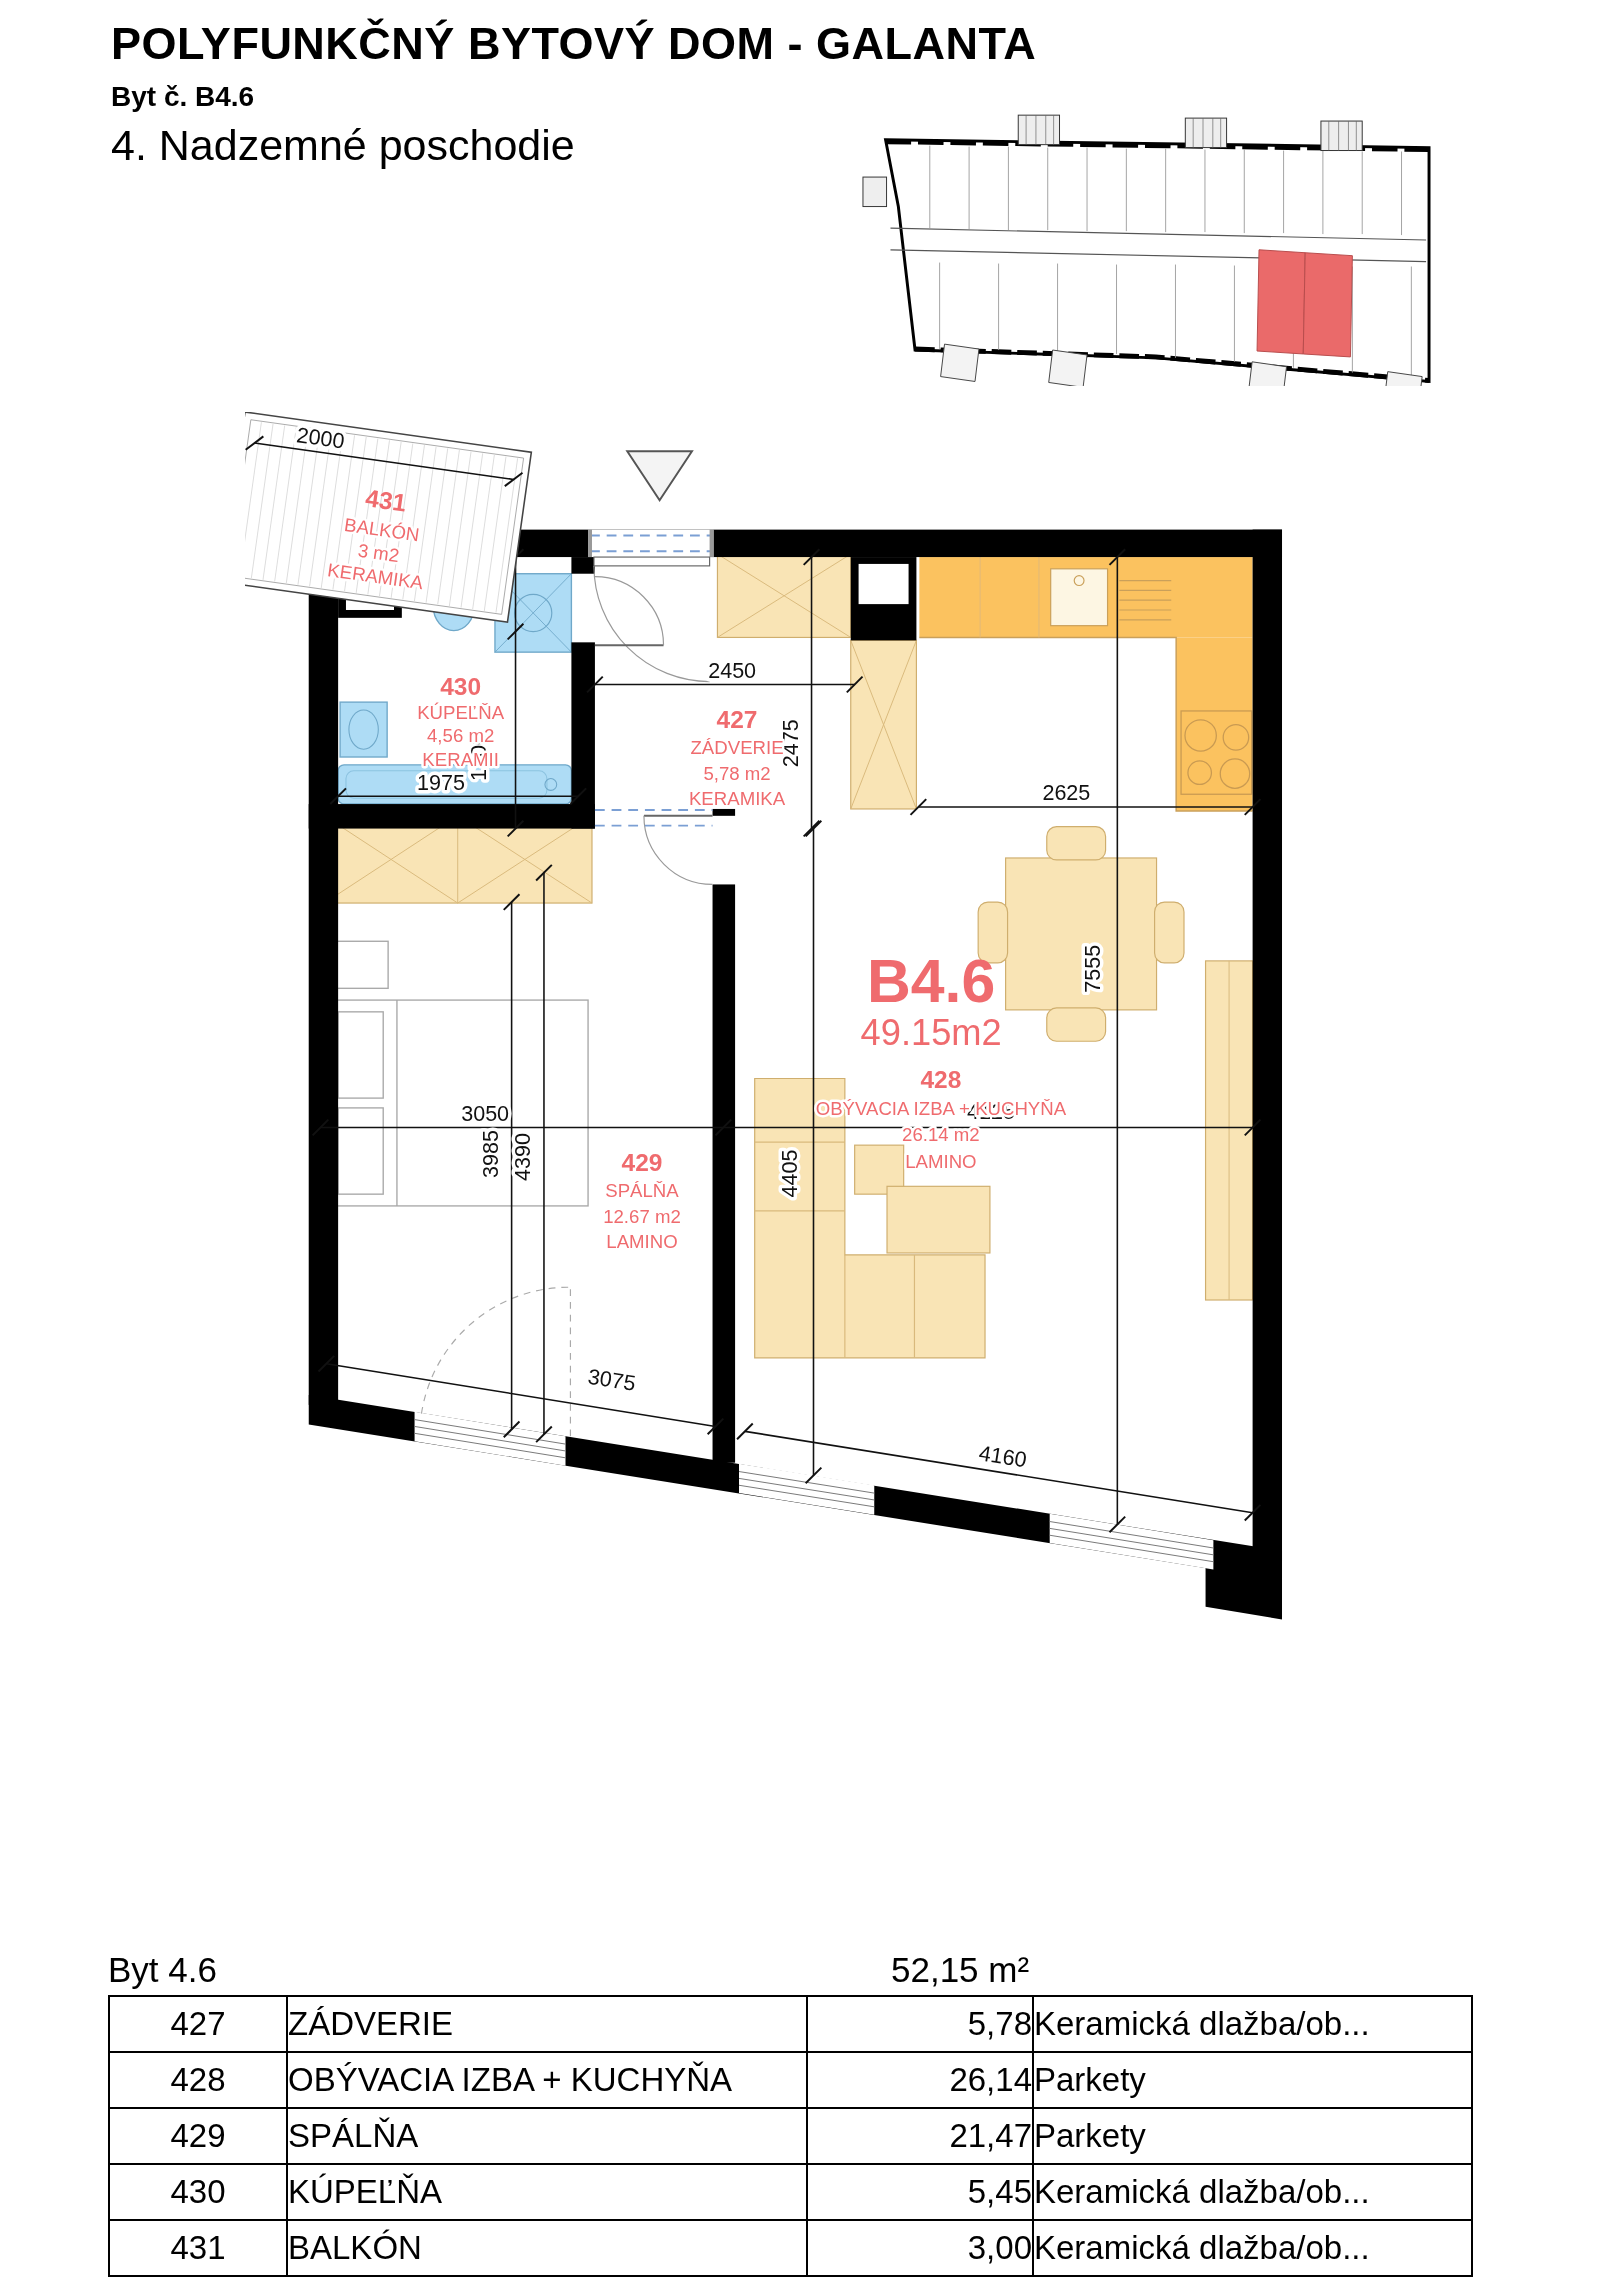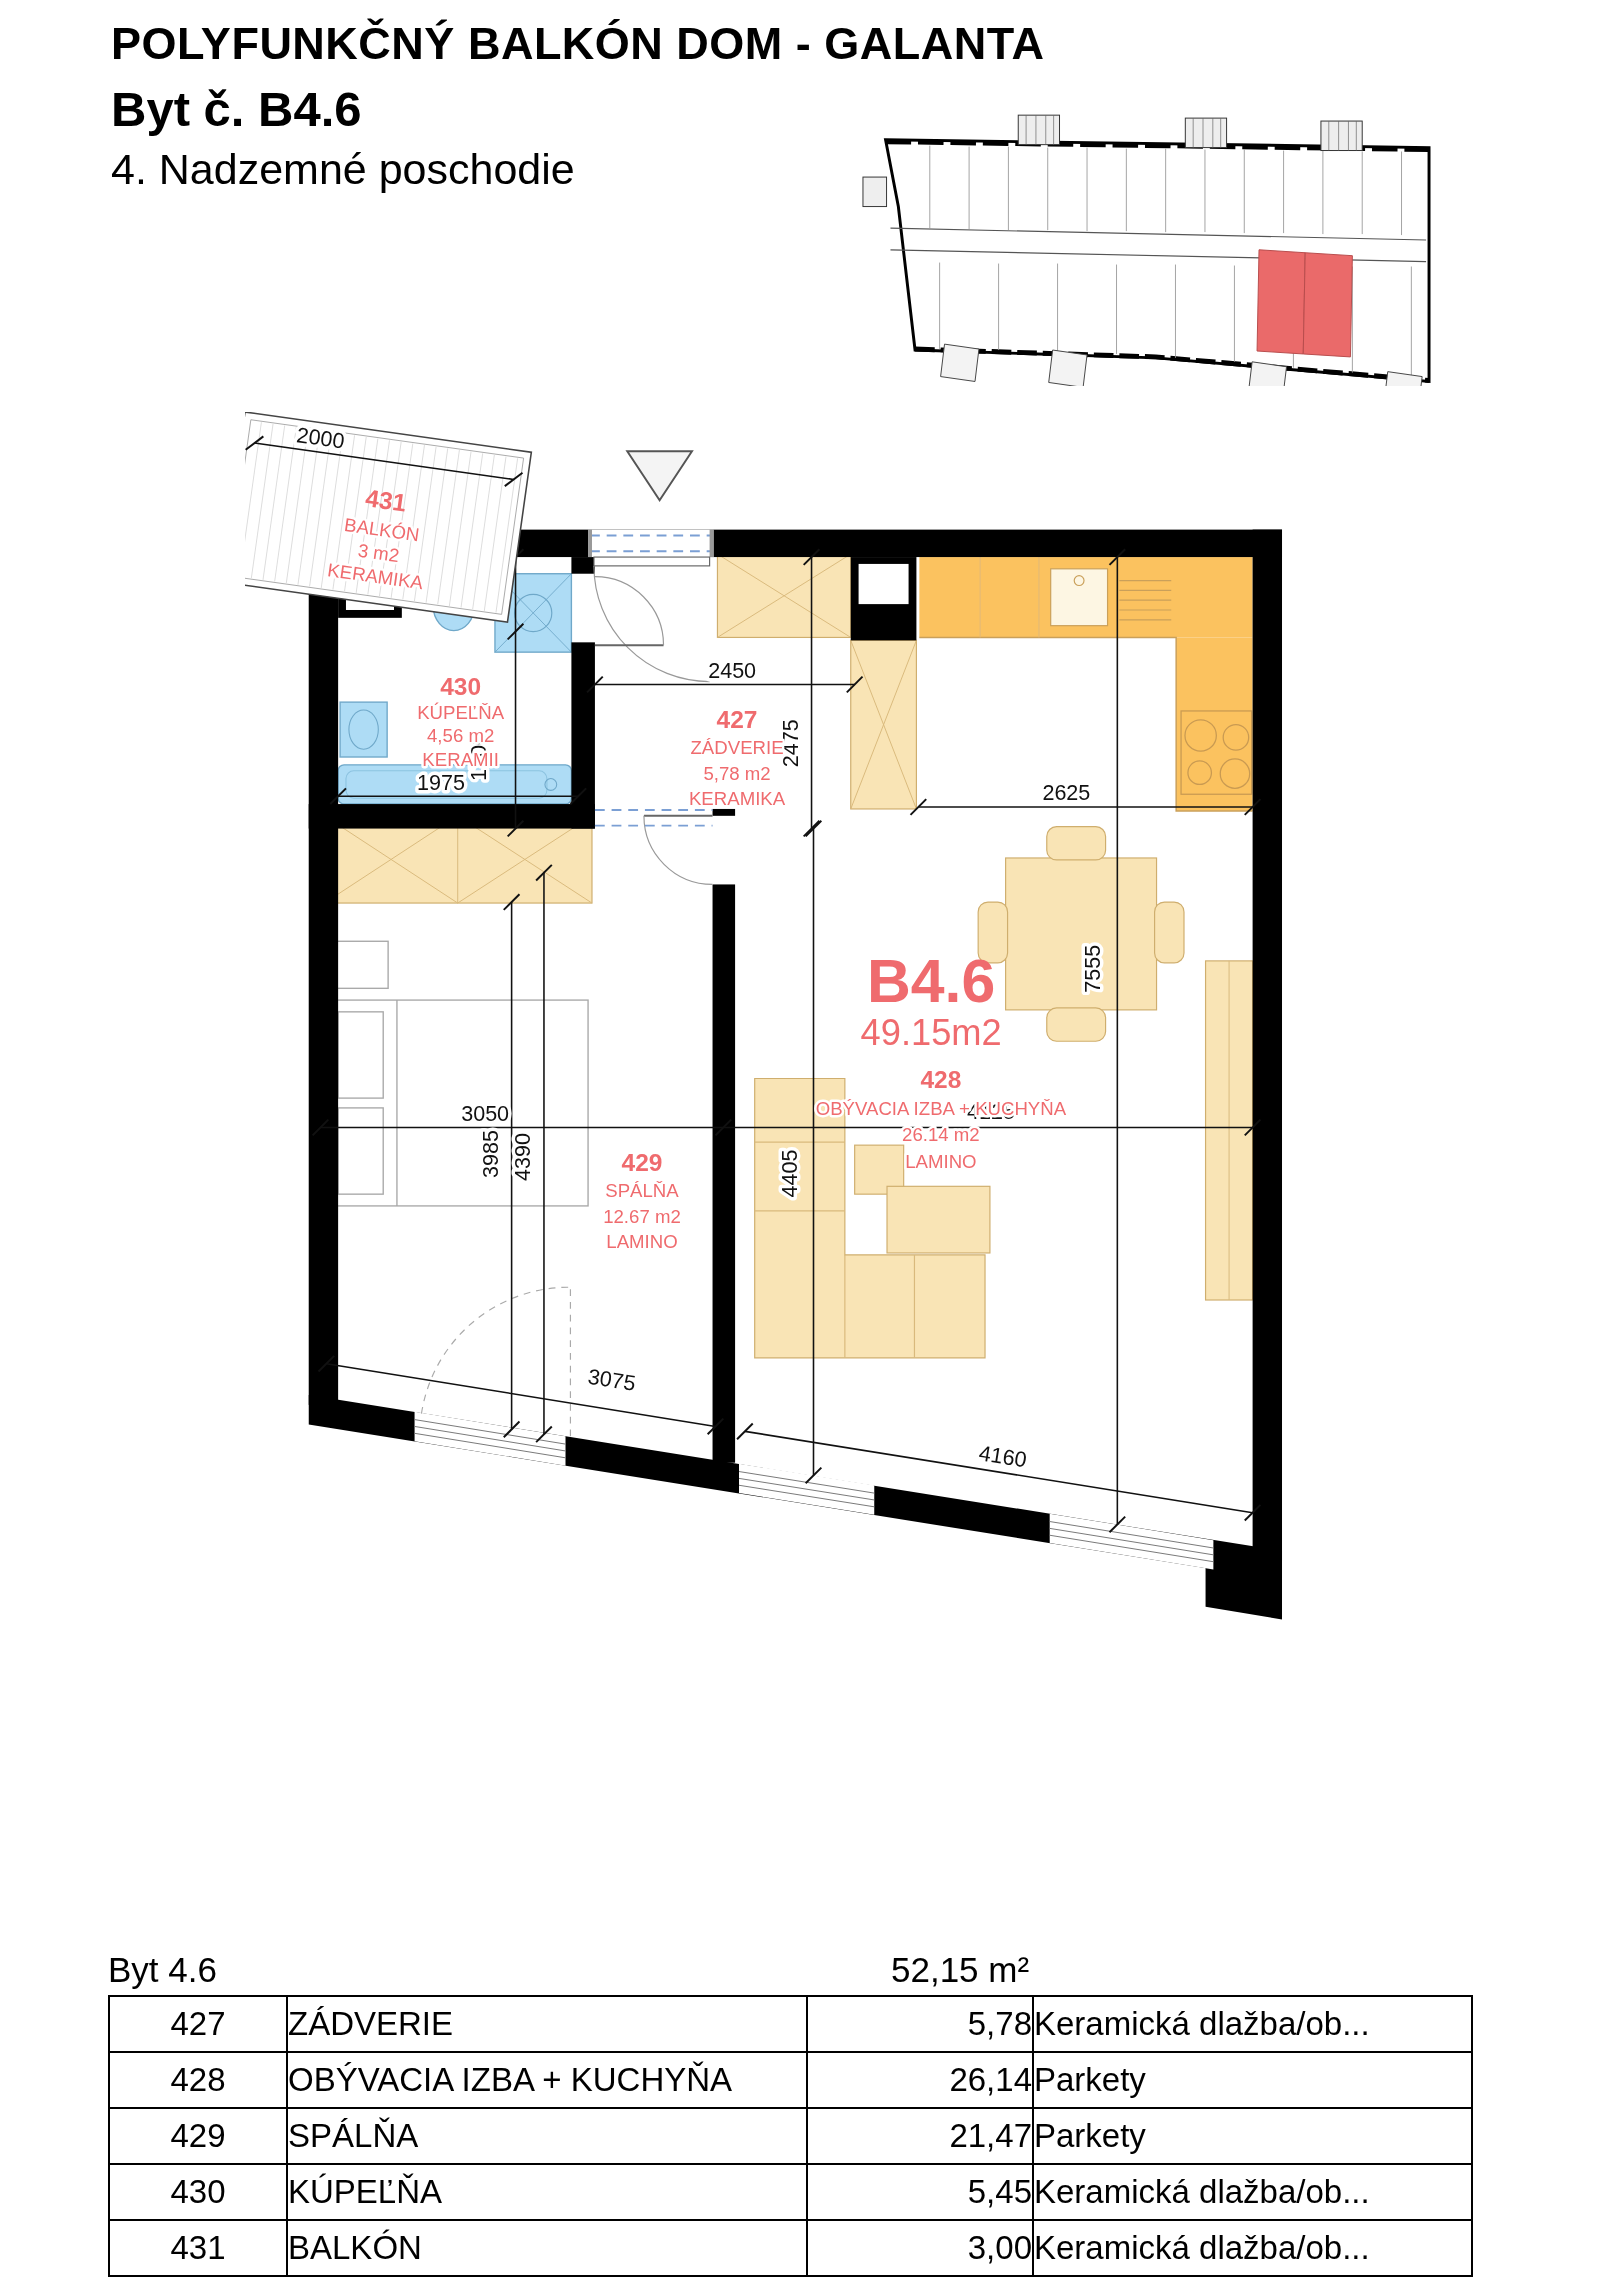--- a/index.html
+++ b/index.html
@@ -1,20 +1,20 @@
 <!DOCTYPE html>
 <html style="--accent: #ef6b6e; --hl: #ea6a6a; --orange: #fbc25f; --tan: #f9e4b5; --blue: #aedcf5;"><head>
 <meta charset="utf-8">
 <style>
   html,body{margin:0;padding:0;background:#888;}
   .page{width:1620px;height:2293px;position:relative;background:#fff;
         font-family:"Liberation Sans",sans-serif;color:#000;overflow:hidden;}
   .titleblock{position:absolute;left:111px;top:17.6px;}
   .t1{font-size:45px;font-weight:bold;letter-spacing:0.5px;white-space:nowrap;}
-  .t2{font-size:49px;font-weight:bold;margin-top:11.8px;}
+  .t2{font-size:28px;font-weight:bold;margin-top:11.8px;}
   .t3{font-size:43px;font-weight:normal;margin-top:7.8px;}
   .overview{position:absolute;left:861px;top:90px;width:570px;height:296px;}
   .plan{position:absolute;left:245px;top:412px;width:1137px;height:1333px;}
   svg text{font-family:"Liberation Sans",sans-serif;}
   .dtxt{font-size:22px;fill:#111;paint-order:stroke;stroke:#fff;stroke-width:7px;stroke-linejoin:round;}
   .rnum{font-size:25px;font-weight:bold;fill:var(--accent);text-anchor:middle;}
   .rline{font-size:19px;fill:var(--accent);text-anchor:middle;paint-order:stroke;stroke:#fff;stroke-width:5px;stroke-linejoin:round;}
   .big{font-size:62px;font-weight:bold;fill:var(--accent);text-anchor:middle;}
   .big2{font-size:37px;fill:var(--accent);text-anchor:middle;}
   .thin{stroke:#999;stroke-width:1.2;fill:none;}
@@ -31,21 +31,21 @@
   td.c-name{width:518px;padding-left:13.7px;}
   td.c-area{width:224px;text-align:right;padding-right:11.8px;}
   td.c-mat{width:437px;padding-left:9.8px;}
 </style>
 </head>
 <body>
 
 <div class="page">
 
   <div class="titleblock">
-    <div class="t1">POLYFUNKČNÝ BALKÓN DOM  -  GALANTA</div>
+    <div class="t1">POLYFUNKČNÝ BYTOVÝ DOM  -  GALANTA</div>
     <div class="t2">Byt č. B4.6</div>
     <div class="t3">4. Nadzemné poschodie</div>
   </div>
 
   <svg class="overview" viewBox="0 0 580 300">
     <g>
       <polygon points="25,50 578,58 578,296 300,272 55,264 38,118" fill="#ffffff" stroke="#000" stroke-width="3"></polygon>
       <line x1="25" y1="52" x2="578" y2="60" stroke="#000" stroke-width="5" stroke-dasharray="26 7"></line>
       <path d="M55,263 L300,271 L578,295" stroke="#000" stroke-width="5" stroke-dasharray="20 6" fill="none"></path>
       <path d="M30,140 L575,152 M30,162 L575,174" stroke="#555" stroke-width="1.2" fill="none"></path>

